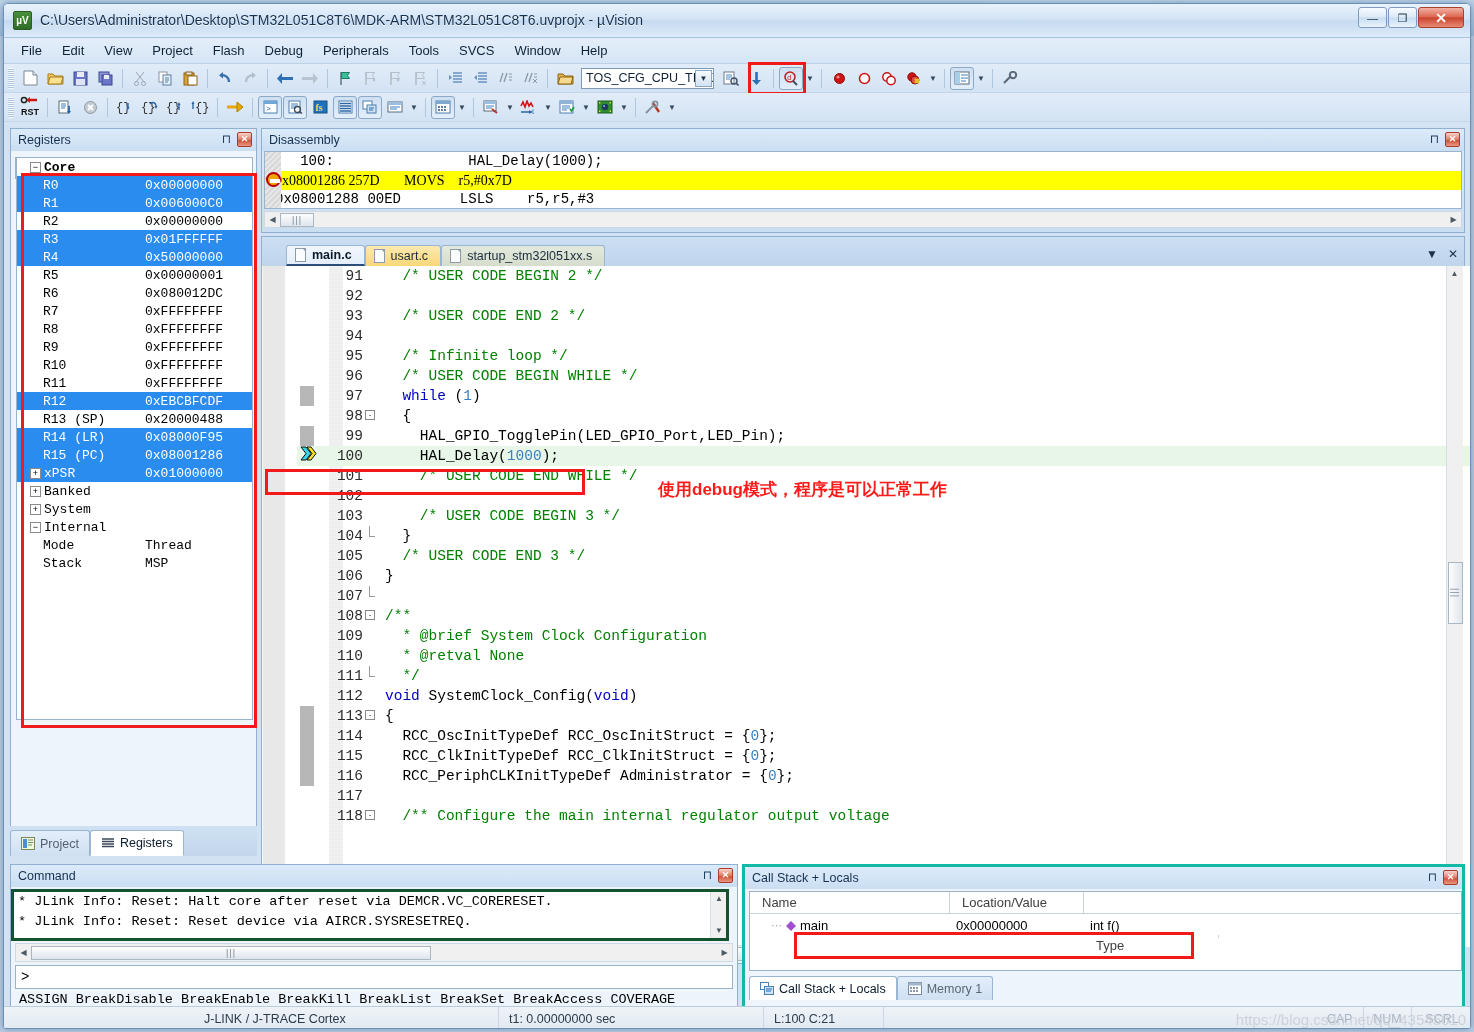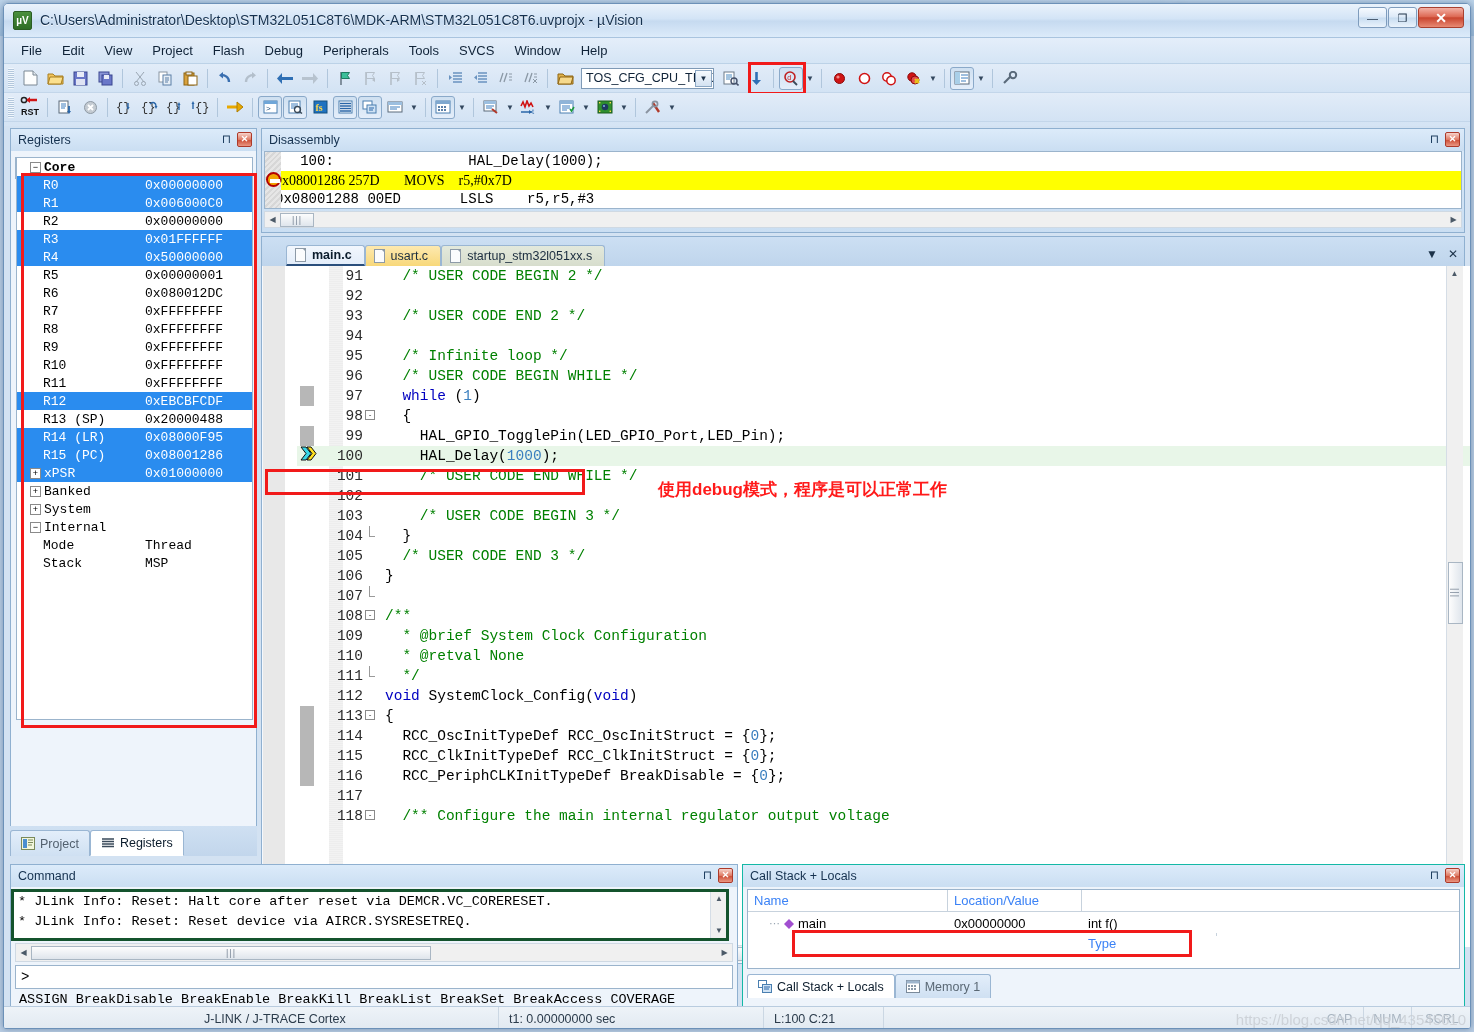--- a/index.html
+++ b/index.html
@@ -231,25 +231,25 @@
     border:1px solid #cfd9e3; display:flex; align-items:center;}
   .cmd-in{ position:absolute; left:4px; top:100px; width:718px; height:24px; background:#fff;
     border:1px solid #9bb4cc; font-family:"Liberation Mono",monospace; font-size:14px;
     padding-left:5px; line-height:22px; color:#000;}
   .cmd-hint{ position:absolute; left:4px; top:125px; width:718px; height:20px;
     font-family:"Liberation Mono",monospace; font-size:13.5px; color:#000; padding-left:4px;
     line-height:19px; background:#eef4fb; white-space:pre;}
 
   
   #callstack-panel{ left:738px; top:738px; width:723px; height:162px; background:#eef4fb;
-    border:1px solid #14b8a6;}
+    border:3px solid #14b8a6;}
   .cs-grid{ position:absolute; left:4px; top:24px; width:713px; height:80px; background:#fff;
     border:1px solid #9bb4cc; overflow:hidden;}
   .cs-head{ display:flex; height:22px; background:#fff; border-bottom:1px solid #c7d2dd;}
-  .cs-head div{ font-size:13px; color:#3b82f6; padding:3px 0 0 6px; border-right:1px solid #c7d2dd;}
+  .cs-head div{ font-size:13px; color:#404040; padding:3px 0 0 12px; border-right:1px solid #c7d2dd;}
   .cs-row{ display:flex; height:23px; align-items:center; font-size:13px; color:#000;}
   .cs-row div{ padding-left:6px; height:23px; line-height:23px; }
   .cs-hl{ position:absolute; left:44px; top:40px; width:400px; height:27px;
     border:3px solid #f11a1a; pointer-events:none;}
   .cs-tabs{ position:absolute; left:4px; top:107px; height:26px; display:flex; align-items:flex-end;}
   .cs-tab{ height:24px; display:flex; align-items:center; gap:5px; padding:0 10px;
     font-size:12.5px; border:1px solid #9ab6d3; border-bottom:none; border-radius:3px 3px 0 0;
     cursor:pointer; background:linear-gradient(180deg,#e3eefa,#cfe0f2); color:#5a6874;}
   .cs-tab.active{ background:#fff; color:#0b1c2c;}
 
@@ -849,21 +849,21 @@
             <div class="eline"><span class="lnum">106</span><span class="etext"><span>}</span></span></div>
             <div class="eline"><span class="lnum">107</span><div class="foldline" style="top: 0px; height: 11px;"></div><div style="position: absolute; left: 72px; top: 10px; width: 6px; height: 1px; background: rgb(154, 154, 154);"></div><span class="etext"></span></div>
             <div class="eline"><span class="lnum">108</span><div class="foldbox">-</div><span class="etext"><span class="cm">/**</span></span></div>
             <div class="eline"><span class="lnum">109</span><span class="etext"><span class="cm">  * @brief System Clock Configuration</span></span></div>
             <div class="eline"><span class="lnum">110</span><span class="etext"><span class="cm">  * @retval None</span></span></div>
             <div class="eline"><span class="lnum">111</span><div class="foldline" style="top: 0px; height: 11px;"></div><div style="position: absolute; left: 72px; top: 10px; width: 6px; height: 1px; background: rgb(154, 154, 154);"></div><span class="etext"><span class="cm">  */</span></span></div>
             <div class="eline"><span class="lnum">112</span><span class="etext"><span class="kw">void</span><span> SystemClock_Config(</span><span class="kw">void</span><span>)</span></span></div>
             <div class="eline"><div class="modbar"></div><span class="lnum">113</span><div class="foldbox">-</div><span class="etext"><span>{</span></span></div>
             <div class="eline"><div class="modbar"></div><span class="lnum">114</span><span class="etext"><span>  RCC_OscInitTypeDef RCC_OscInitStruct = {</span><span class="num">0</span><span>};</span></span></div>
             <div class="eline"><div class="modbar"></div><span class="lnum">115</span><span class="etext"><span>  RCC_ClkInitTypeDef RCC_ClkInitStruct = {</span><span class="num">0</span><span>};</span></span></div>
-            <div class="eline"><div class="modbar"></div><span class="lnum">116</span><span class="etext"><span>  RCC_PeriphCLKInitTypeDef BreakDisable = {</span><span class="num">0</span><span>};</span></span></div>
+            <div class="eline"><div class="modbar"></div><span class="lnum">116</span><span class="etext"><span>  RCC_PeriphCLKInitTypeDef Administrator = {</span><span class="num">0</span><span>};</span></span></div>
             <div class="eline"><span class="lnum">117</span><span class="etext"></span></div>
             <div class="eline"><span class="lnum">118</span><div class="foldbox">-</div><span class="etext"><span class="cm">  /** Configure the main internal regulator output voltage</span></span></div>
           </div>
         <div class="cn-note" style="left:395px; top:212px;">使用debug模式，程序是可以正常工作</div>
         <div class="hl-code" style="left:2px; top:203px; width:320px; height:26px;"></div>
       </div>
 
       <div class="evscroll">
         <div class="arr" style="height:15px;line-height:15px;">▲</div>
         <div class="evthumb" style="top:296px; height:62px;">

